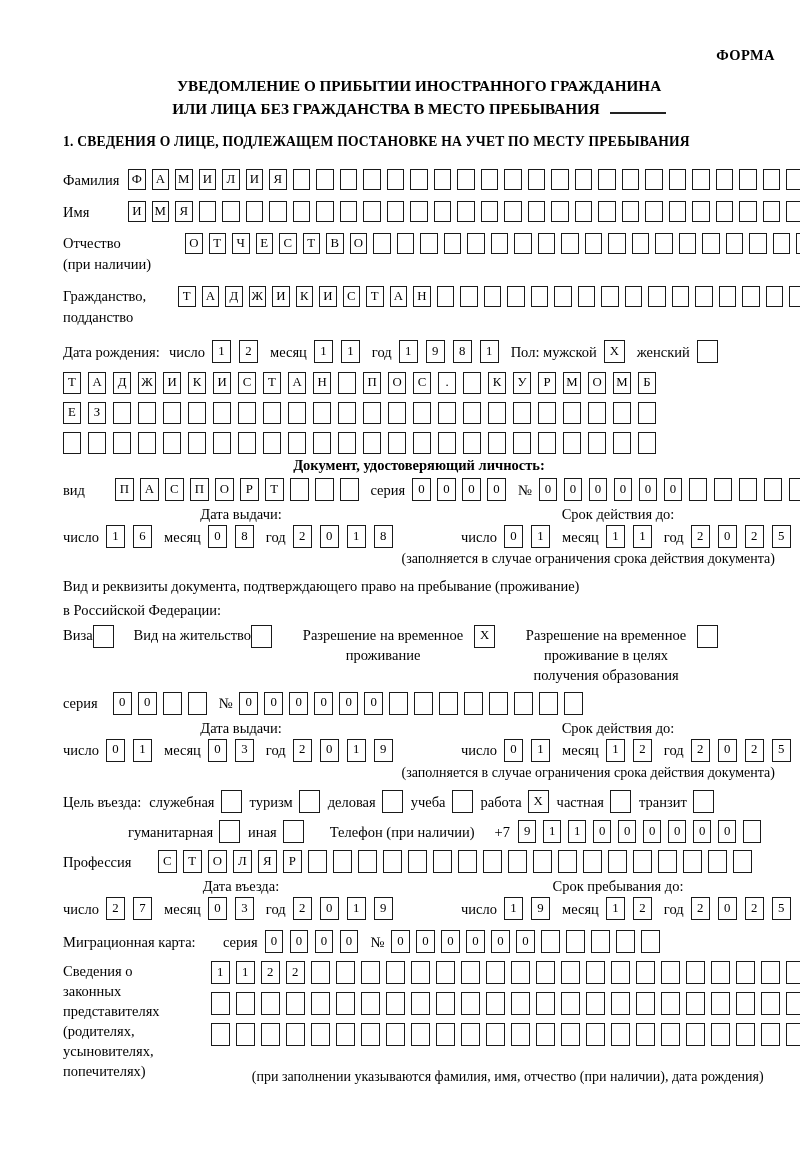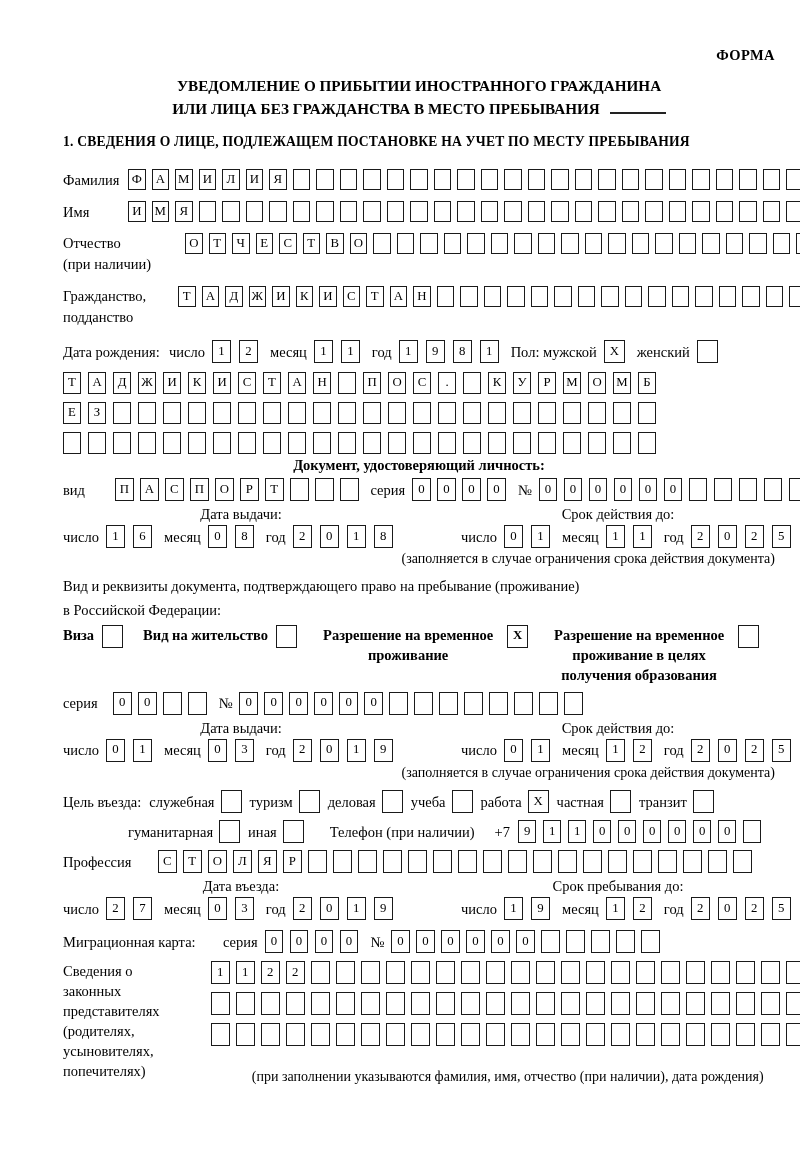--- a/index.html
+++ b/index.html
@@ -50,21 +50,21 @@
 
   .note{font-size:14px;margin-top:2px;}
   .note.right{text-align:right;}
   .note.center{text-align:center;margin-top:14px;}
 
   .intro{margin-top:6px;line-height:24px;}
   .center-heading{text-align:center;font-weight:bold;margin-top:2px;}
 
   
   .options{margin-top:3px;align-items:flex-start;}
-  .opt{display:inline-flex;align-items:flex-start;gap:8px;margin-right:20px;font-weight:bold;}
+  .opt{display:inline-flex;align-items:flex-start;margin-right:20px;}
   .opt:last-child{margin-right:0;}
   .opt-label{white-space:nowrap;line-height:21px;}
   .opt-label.wrap{white-space:normal;max-width:182px;text-align:center;line-height:20px;}
 
   
   .popt{display:inline-flex;align-items:center;gap:6px;margin-left:8px;white-space:nowrap;}
 </style>
 </head>
 <body>
 

